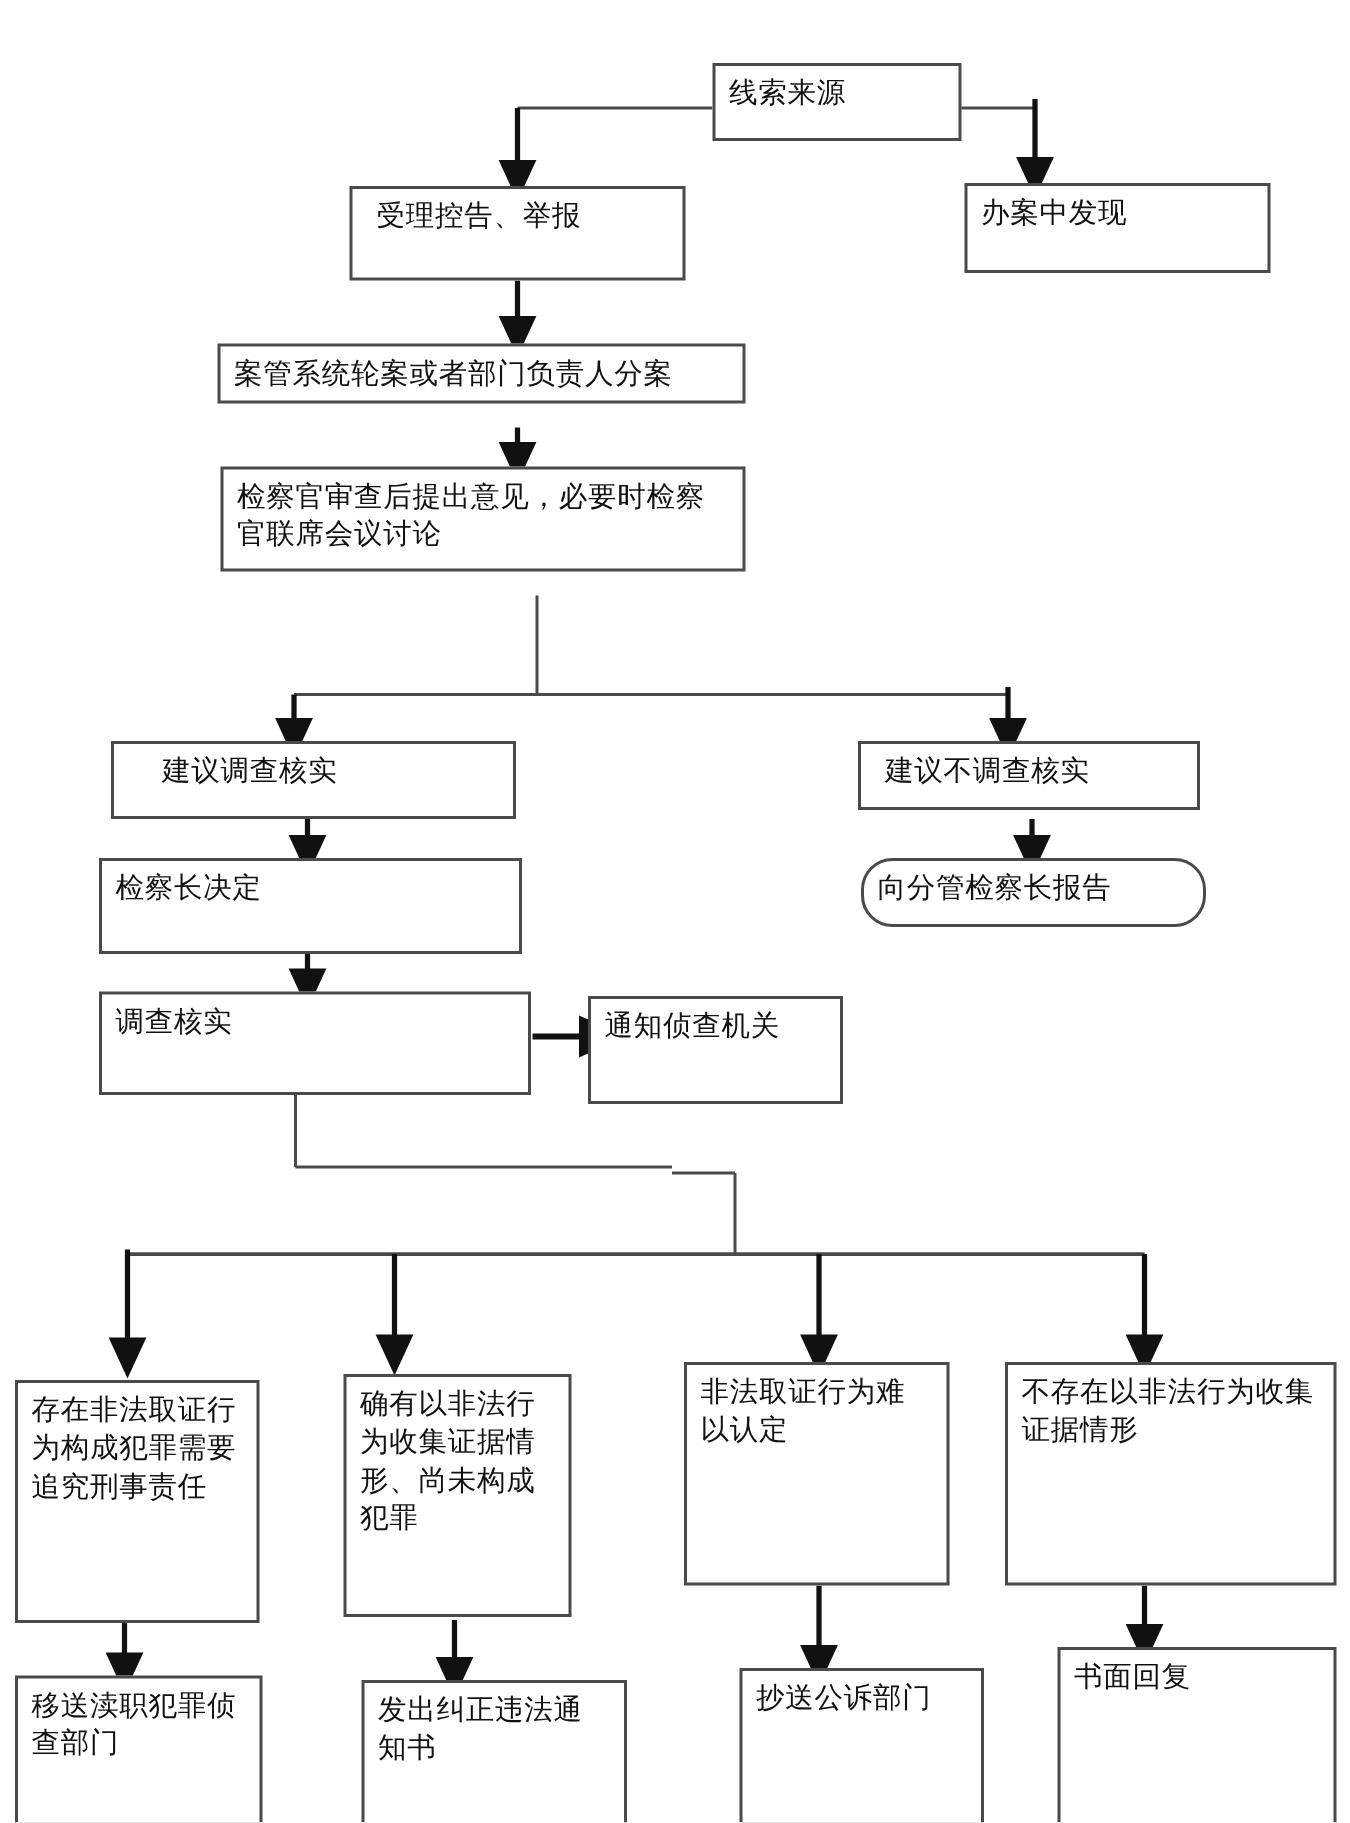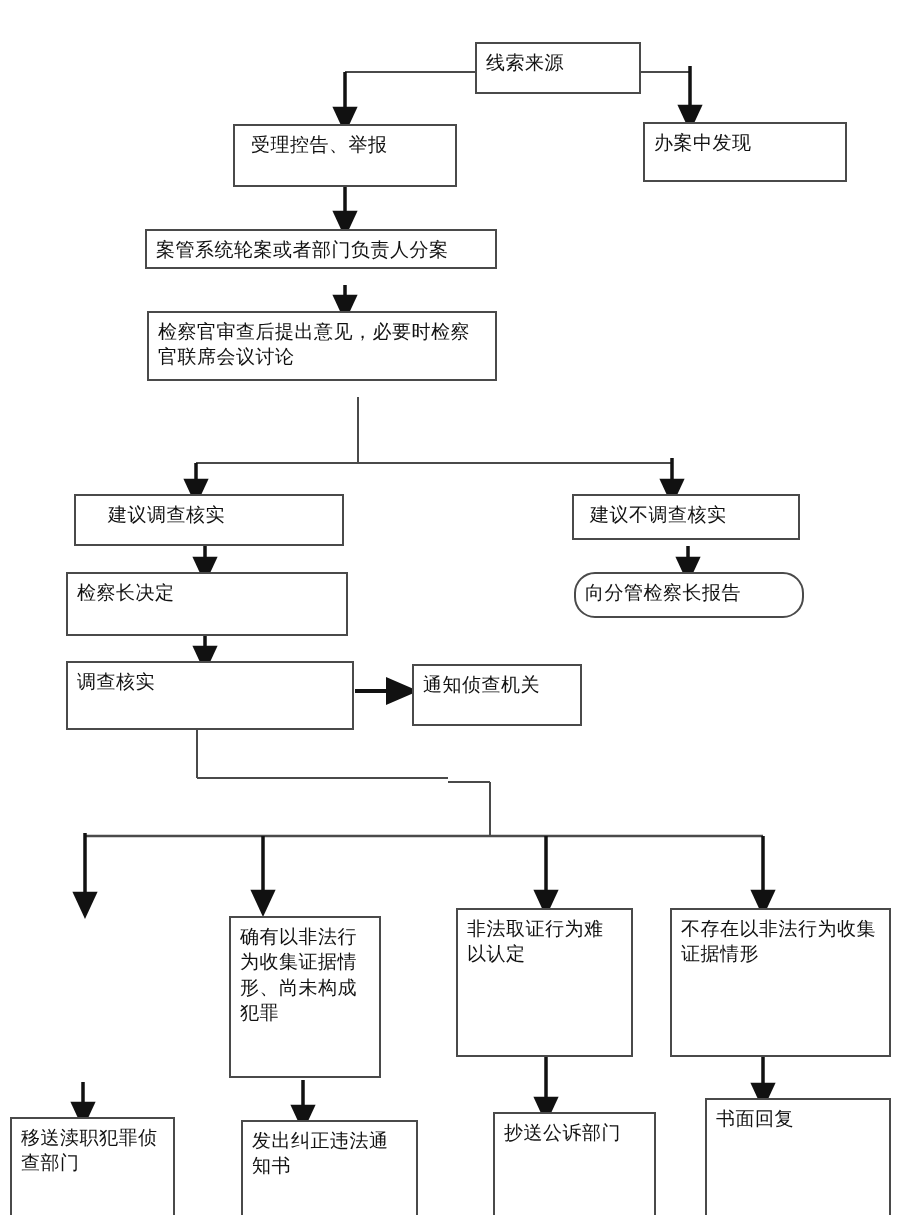--- a/index.html
+++ b/index.html
@@ -155,24 +155,27 @@
   </div>
 
   <div class="node" style="left:574px; top:572px; width:230px; height:46px;border-radius:21px;">
     <span>向分管检察长报告</span>
   </div>
 
   <div class="node" style="left:66px; top:661px; width:288px; height:69px;">
     <span>调查核实</span>
   </div>
 
-  <div class="node" style="left:412px; top:664px; width:170px; height:62px;">
+  <div class="node" style="left:392px; top:664px; width:170px; height:72px;">
     <span>通知侦查机关</span>
   </div>
 
+  <div class="node" style="left:10px; top:920px; width:163px; height:162px;">
+    <span>存在非法取证行为构成犯罪需要追究刑事责任</span>
+  </div>
 
   <div class="node" style="left:229px; top:916px; width:152px; height:162px;">
     <span>确有以非法行为收集证据情形、尚未构成犯罪</span>
   </div>
 
   <div class="node" style="left:670px; top:908px; width:221px; height:149px;">
     <span>不存在以非法行为收集证据情形</span>
   </div>
 
   <div class="node" style="left:456px; top:908px; width:177px; height:149px;">

